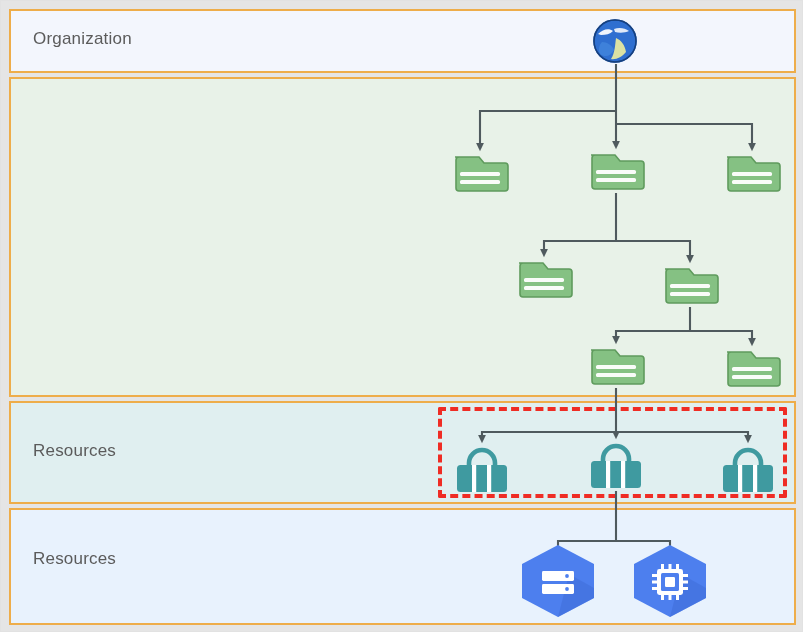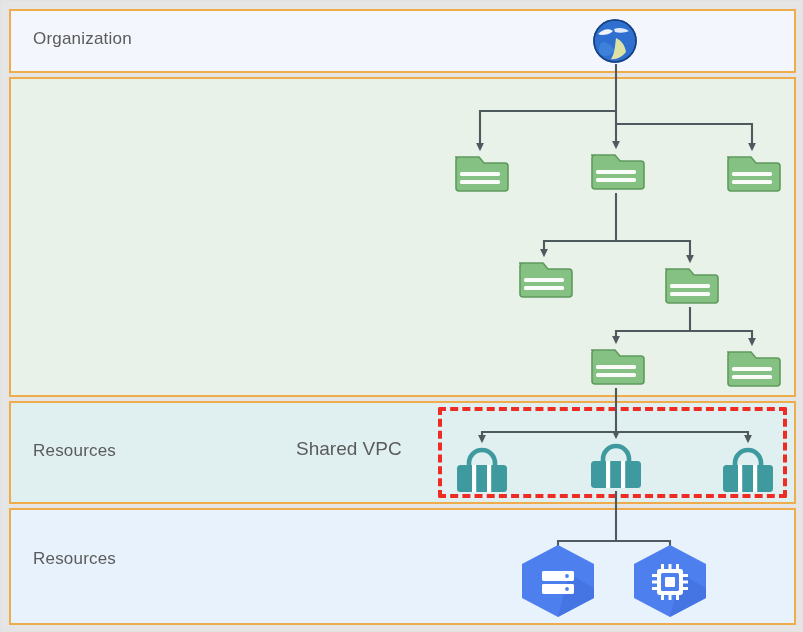--- a/index.html
+++ b/index.html
@@ -87,21 +87,20 @@
 
   <div class="band" id="band-org"></div>
   <div class="band" id="band-folders"></div>
   <div class="band" id="band-projects"></div>
   <div class="band" id="band-resources"></div>
 
   <div class="band-label" id="label-org">Organization</div>
   <div class="band-label" id="label-projects">Resources</div>
   <div class="band-label" id="label-resources">Resources</div>
 
-  <div id="label-sharedvpc">Shared VPC</div>
   <div id="vpc-box"></div>
 
   <svg class="wires" viewBox="0 0 803 632">
     <defs>
       <marker id="arw" markerWidth="9" markerHeight="9" refX="4.2" refY="4" orient="auto" markerUnits="userSpaceOnUse">
         <path d="M0,0 L8.4,4 L0,8 z" fill="#4f5a5e"></path>
       </marker>
     </defs>
     <g stroke="#4f5a5e" stroke-width="2.1" fill="none">
 

